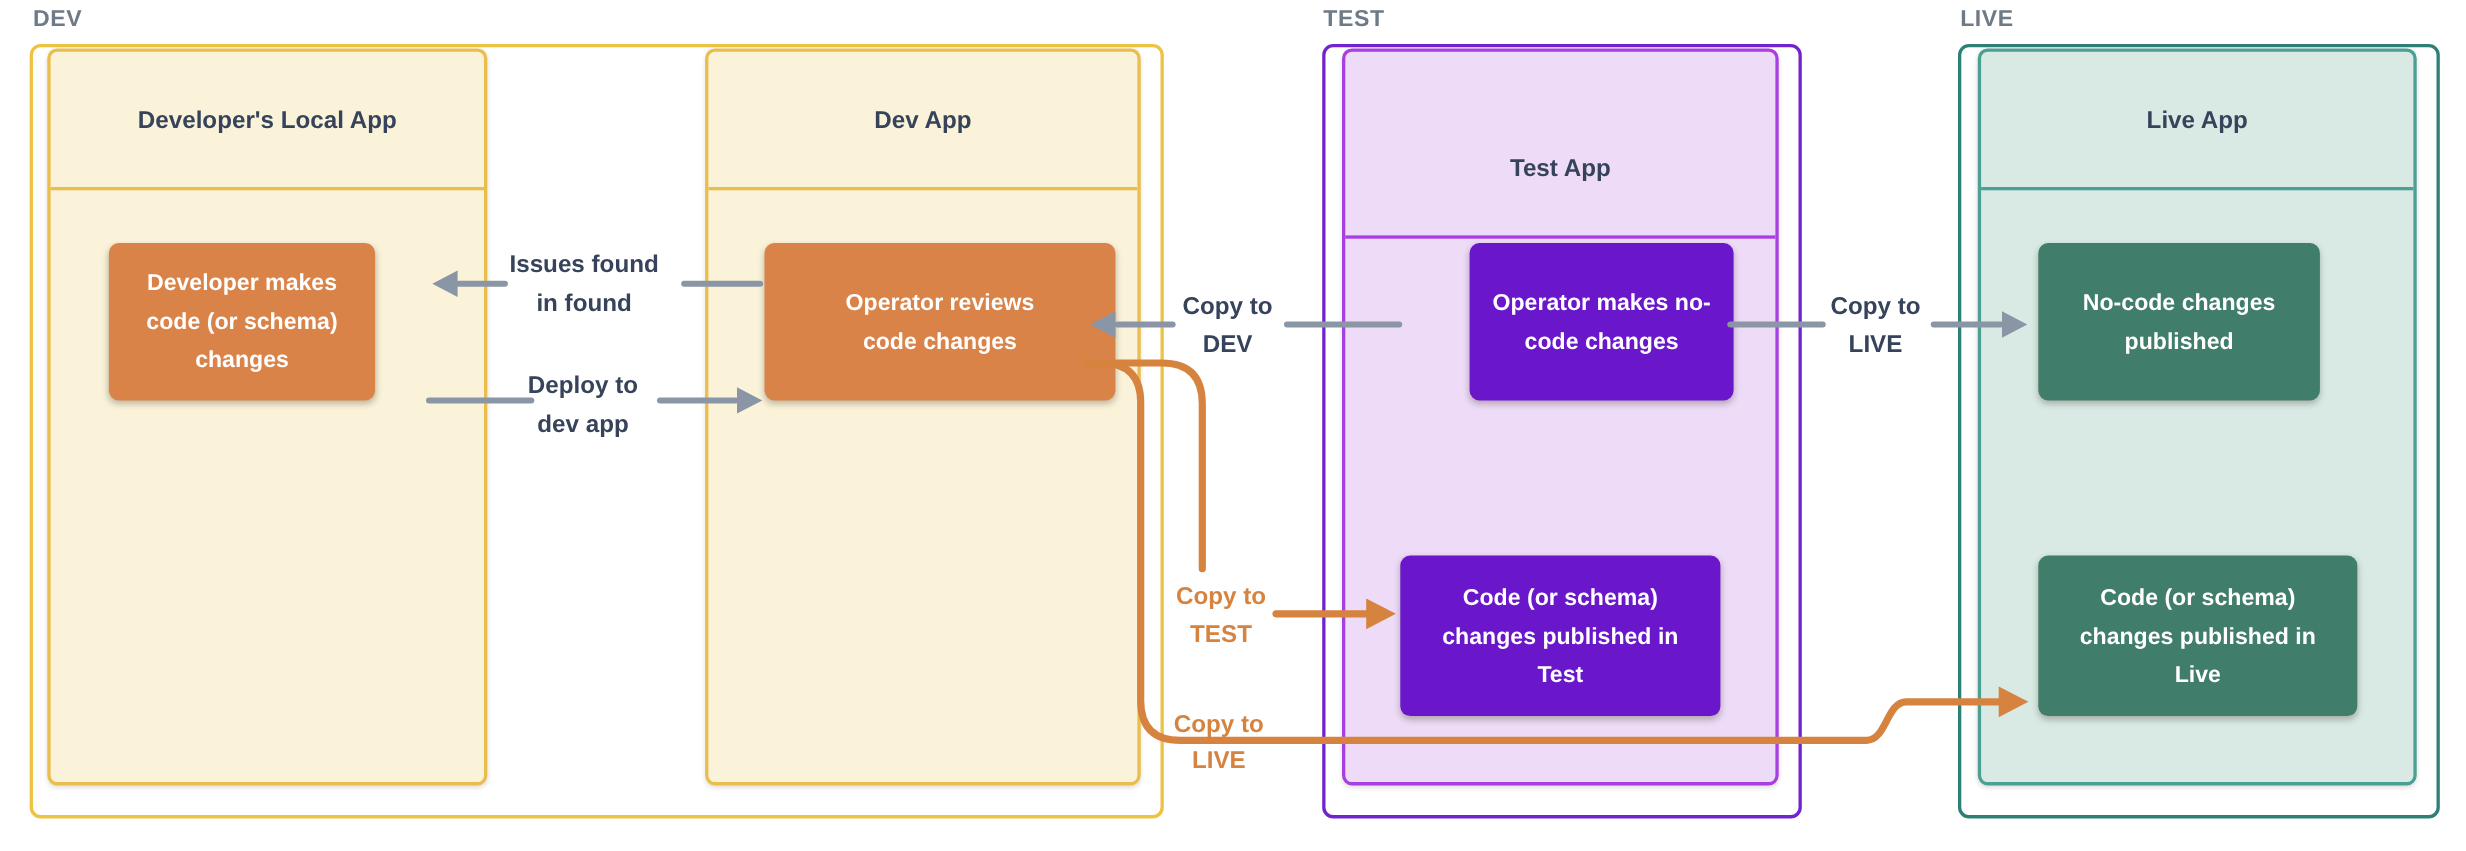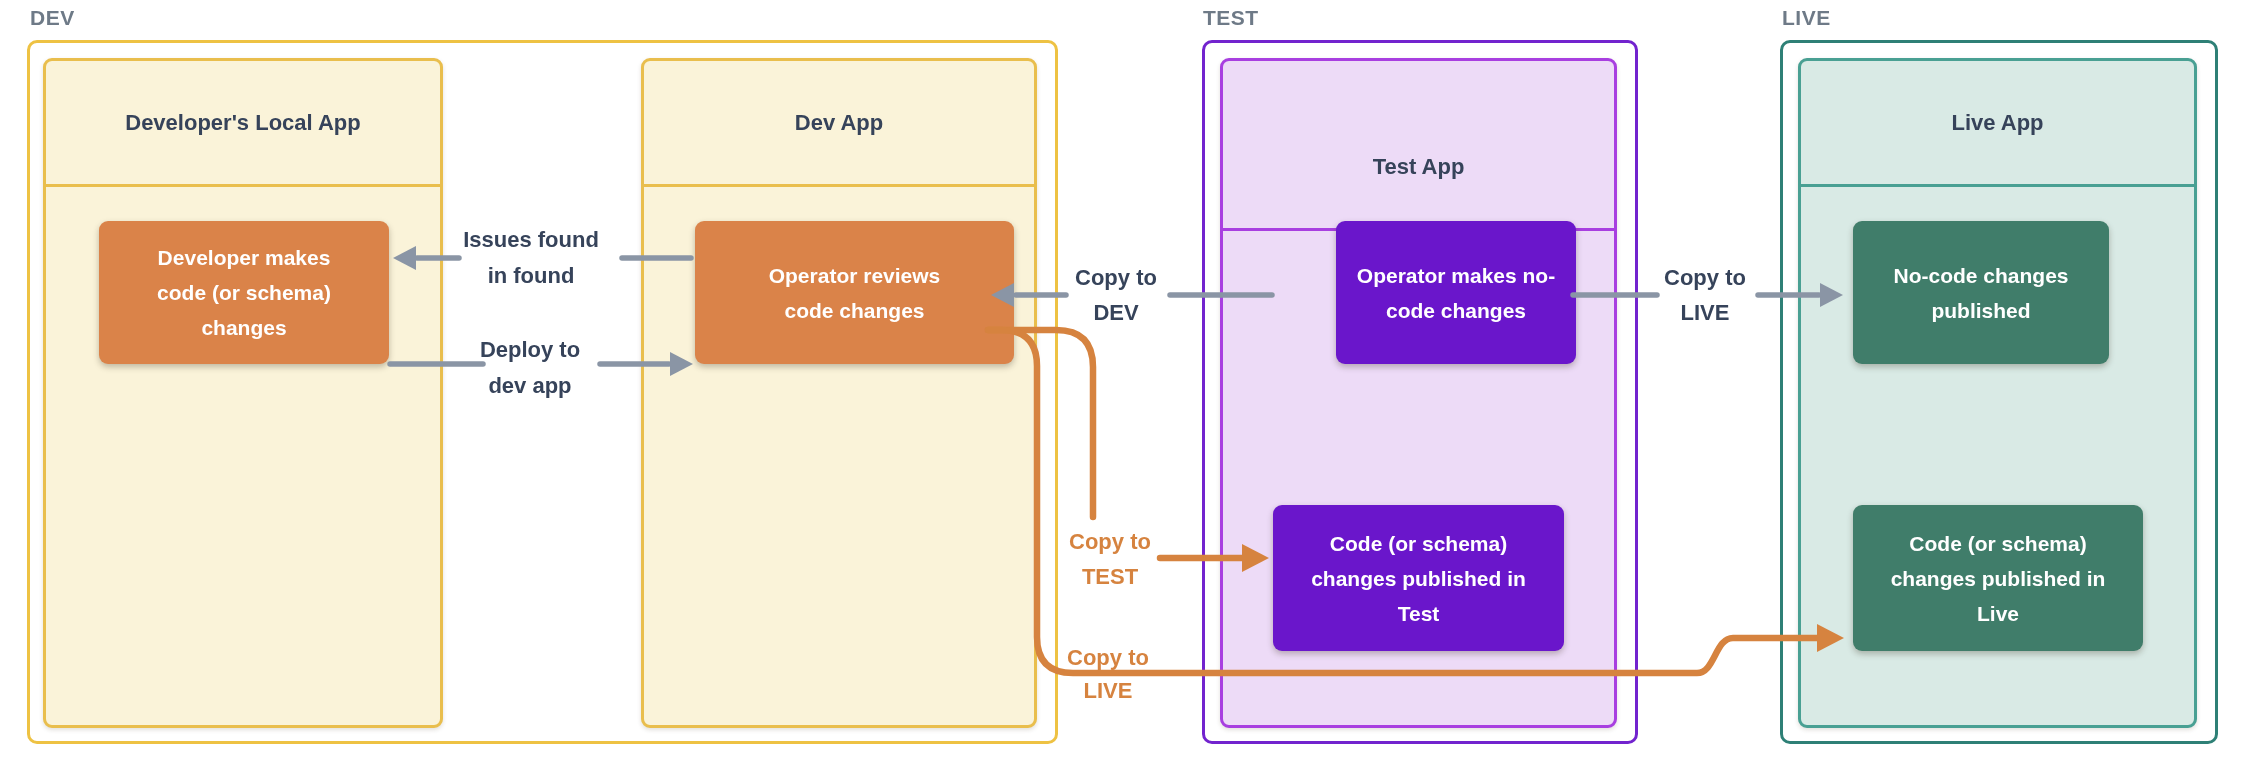--- a/index.html
+++ b/index.html
@@ -18,21 +18,21 @@
   
   .container{
     position:absolute;top:40px;height:704px;box-sizing:border-box;background:#fff;
     border-radius:10px;z-index:1;
   }
   .container.dev{left:27px;width:1031px;border:3px solid var(--dev-border);}
   .container.test{left:1202px;width:436px;border:3px solid var(--test-border);}
   .container.live{left:1780px;width:438px;border:3px solid var(--live-border);}
   
   .app-box{
-    position:absolute;top:58px;height:670px;box-sizing:border-box;border-radius:9px;
+    position:absolute;top:44px;height:670px;box-sizing:border-box;border-radius:9px;
     z-index:2;box-shadow:0 2px 4px rgba(60,50,20,.15);
   }
   .app-box .app-header{
     height:123px;display:flex;align-items:center;justify-content:center;
   }
   .app-title{font-size:22px;font-weight:700;color:var(--text-dark);}
   .app-box.yellow{background:var(--dev-fill);border:3px solid var(--dev-inner-border);}
   .app-box.yellow .app-header{border-bottom:3px solid var(--dev-inner-border);}
   .app-box.purple{background:var(--test-fill);border:3px solid var(--test-inner-border);}
   .app-box.purple .app-header{border-bottom:3px solid var(--test-inner-border);margin-top:44px;}
@@ -44,21 +44,21 @@
   .app-box.liveapp{left:1798px;width:399px;}
   
   .action{
     position:absolute;box-sizing:border-box;border-radius:9px;display:flex;
     align-items:center;justify-content:center;text-align:center;z-index:3;
     color:var(--text-white);font-size:21px;font-weight:700;line-height:35px;
     box-shadow:0 3px 6px rgba(40,30,10,.28);
   }
   .action span{display:block;}
   .action.row1{top:221px;height:143px;}
-  .action.a1{left:99px;width:290px;background:var(--dev-action);}
+  .action.a1{left:99px;width:242px;background:var(--dev-action);}
   .action.a1 span{max-width:212px;}
   .action.a2{left:695px;width:319px;background:var(--dev-action);}
   .action.a2 span{max-width:212px;}
   .action.p1{left:1336px;width:240px;background:var(--test-action);}
   .action.p1 span{max-width:218px;}
   .action.g1{left:1853px;width:256px;background:var(--live-action);}
   .action.g1 span{max-width:212px;}
   .action.row2{top:505px;height:146px;}
   .action.p2{left:1273px;width:291px;background:var(--test-action);}
   .action.p2 span{max-width:248px;}

